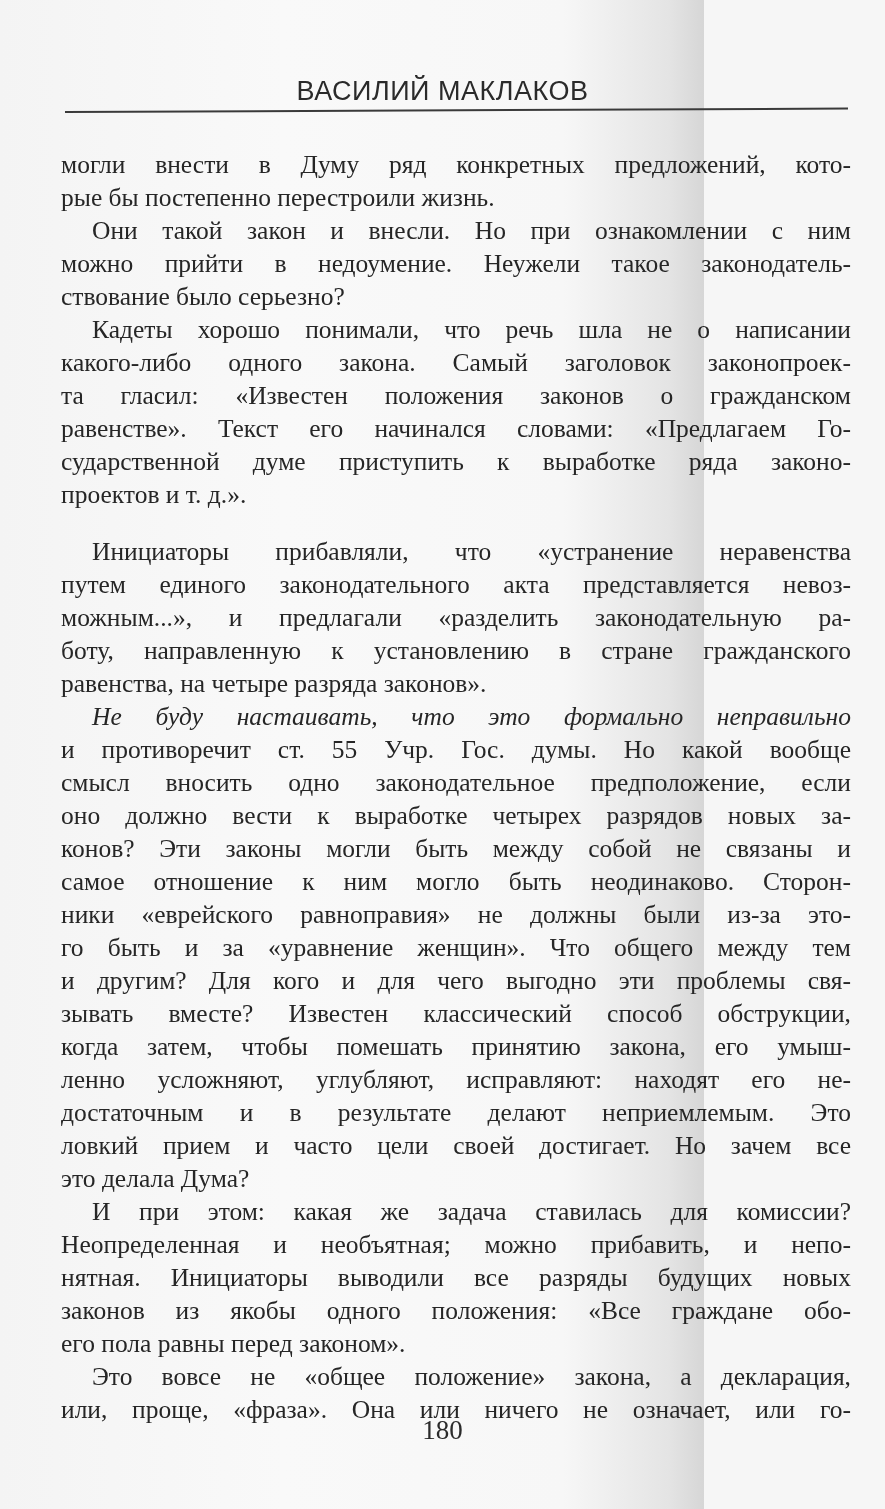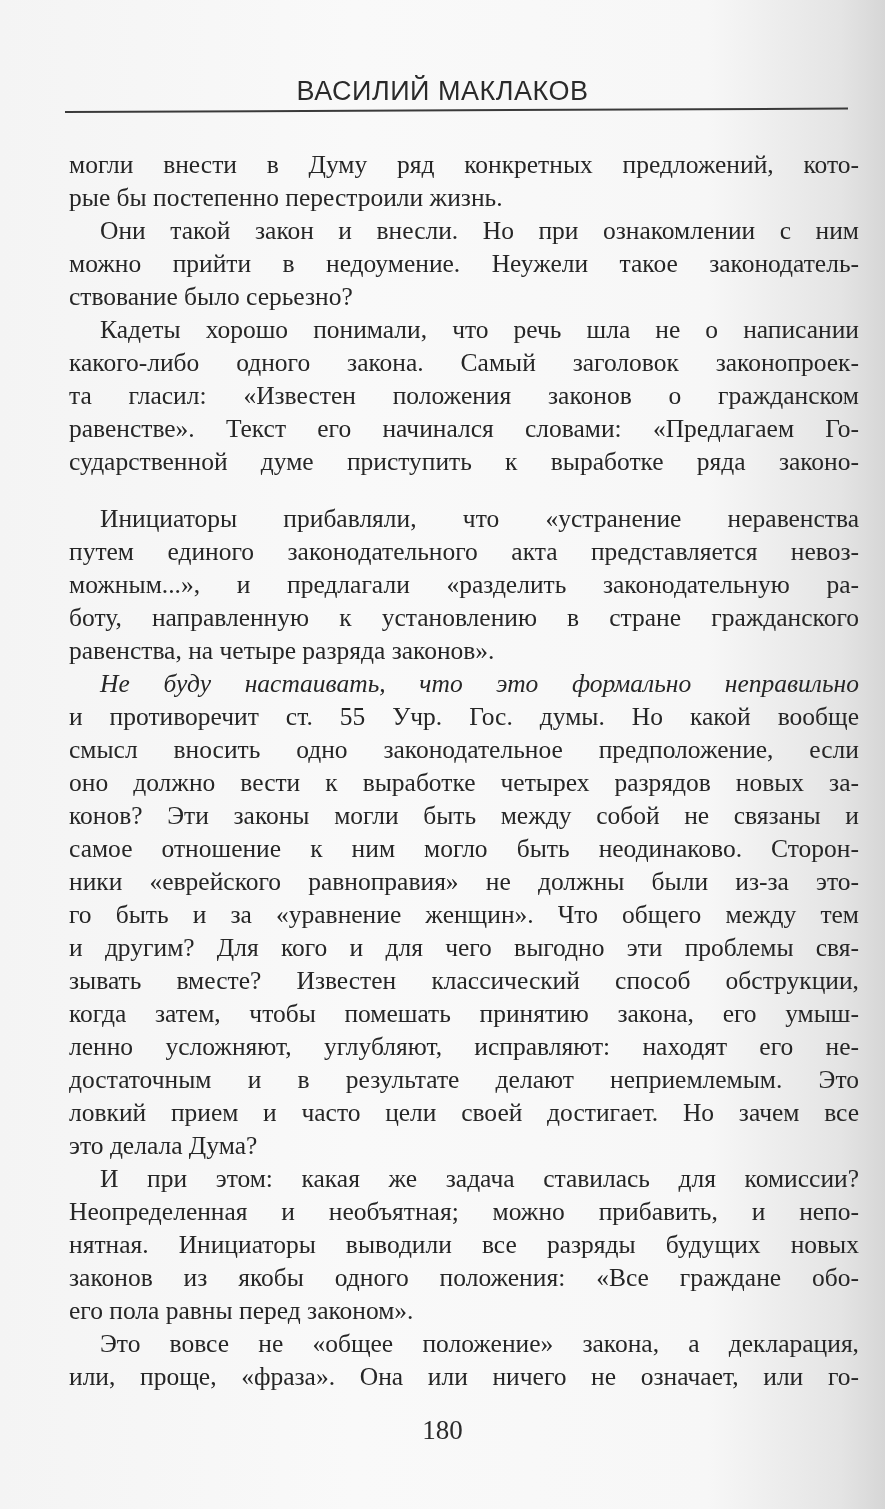--- a/index.html
+++ b/index.html
@@ -12,21 +12,21 @@
       background: #f6f6f6;
       position: relative;
       overflow: hidden;
       font-family: "DejaVu Serif", "Liberation Serif", serif;
       color: #262626;
     }
     .page {
       position: absolute;
       left: 0;
       top: 0;
-      width: 885px;
+      width: 704px;
       height: 1509px;
       background: linear-gradient(to right, #f4f4f4 0%, #f9f9f9 40%, #f7f7f7 80%, #e4e4e4 95%, #d6d6d6 100%);
     }
     .running-head {
       position: absolute;
       top: 76px;
       left: 0;
       width: 885px;
       text-align: center;
       font-family: "Liberation Sans", "DejaVu Sans", sans-serif;
@@ -39,21 +39,21 @@
       top: 111px;
       left: 65px;
       width: 783px;
       height: 2px;
       background: #3a3a3a;
       transform: rotate(-0.25deg);
       transform-origin: left center;
     }
     .text-block {
       position: absolute;
-      left: 69px;
+      left: 61px;
       top: 148px;
       width: 790px;
     }
     .line {
       display: block;
       height: 33px;
       line-height: 33px;
       font-size: 25.5px;
       font-family: "Liberation Serif", "DejaVu Serif", serif;
       white-space: nowrap;
@@ -85,20 +85,21 @@
       <span class="line">могли внести в Думу ряд конкретных предложений, кото-</span>
       <span class="line last">рые бы постепенно перестроили жизнь.</span>
       <span class="line" style="padding-left: 31px;">Они такой закон и внесли. Но при ознакомлении с ним</span>
       <span class="line">можно прийти в недоумение. Неужели такое законодатель-</span>
       <span class="line last">ствование было серьезно?</span>
       <span class="line" style="padding-left: 31px;">Кадеты хорошо понимали, что речь шла не о написании</span>
       <span class="line">какого-либо одного закона. Самый заголовок законопроек-</span>
       <span class="line">та гласил: «Известен положения законов о гражданском</span>
       <span class="line">равенстве». Текст его начинался словами: «Предлагаем Го-</span>
       <span class="line">сударственной думе приступить к выработке ряда законо-</span>
+      <span class="line last">проектов и т. д.».</span>
       <span class="line" style="padding-left: 31px; margin-top: 24px;">Инициаторы прибавляли, что «устранение неравенства</span>
       <span class="line">путем единого законодательного акта представляется невоз-</span>
       <span class="line">можным...», и предлагали «разделить законодательную ра-</span>
       <span class="line">боту, направленную к установлению в стране гражданского</span>
       <span class="line last">равенства, на четыре разряда законов».</span>
       <span class="line" style="padding-left: 31px; font-style: italic;">Не буду настаивать, что это формально неправильно</span>
       <span class="line">и противоречит ст. 55 Учр. Гос. думы. Но какой вообще</span>
       <span class="line">смысл вносить одно законодательное предположение, если</span>
       <span class="line">оно должно вести к выработке четырех разрядов новых за-</span>
       <span class="line">конов? Эти законы могли быть между собой не связаны и</span>

